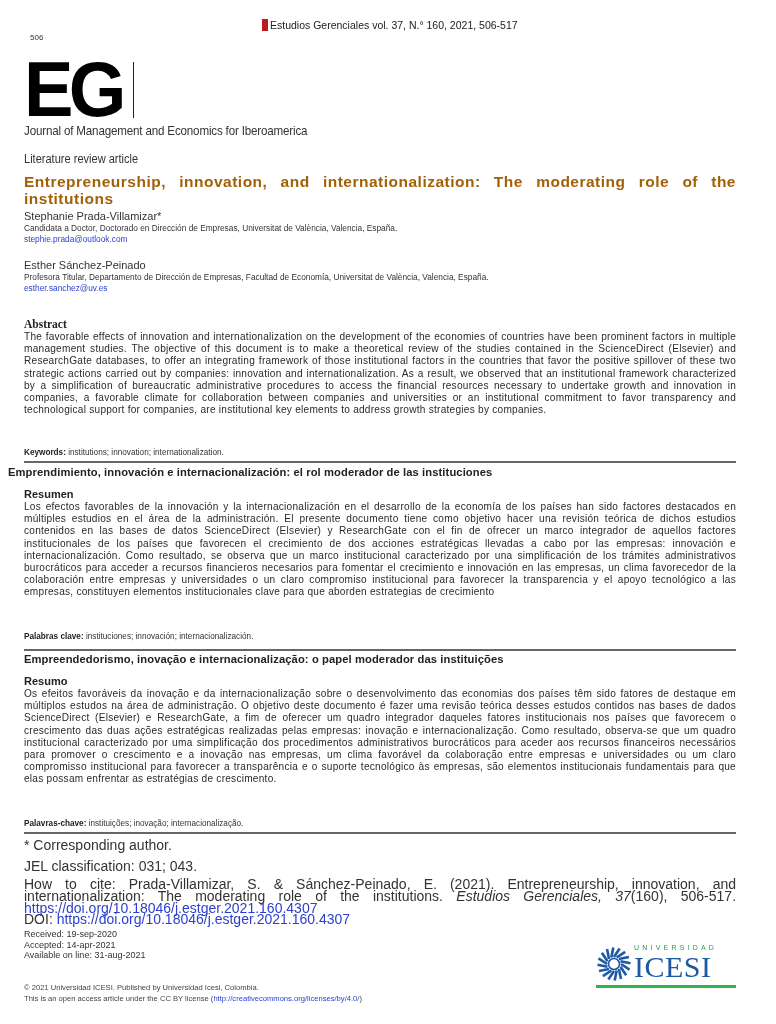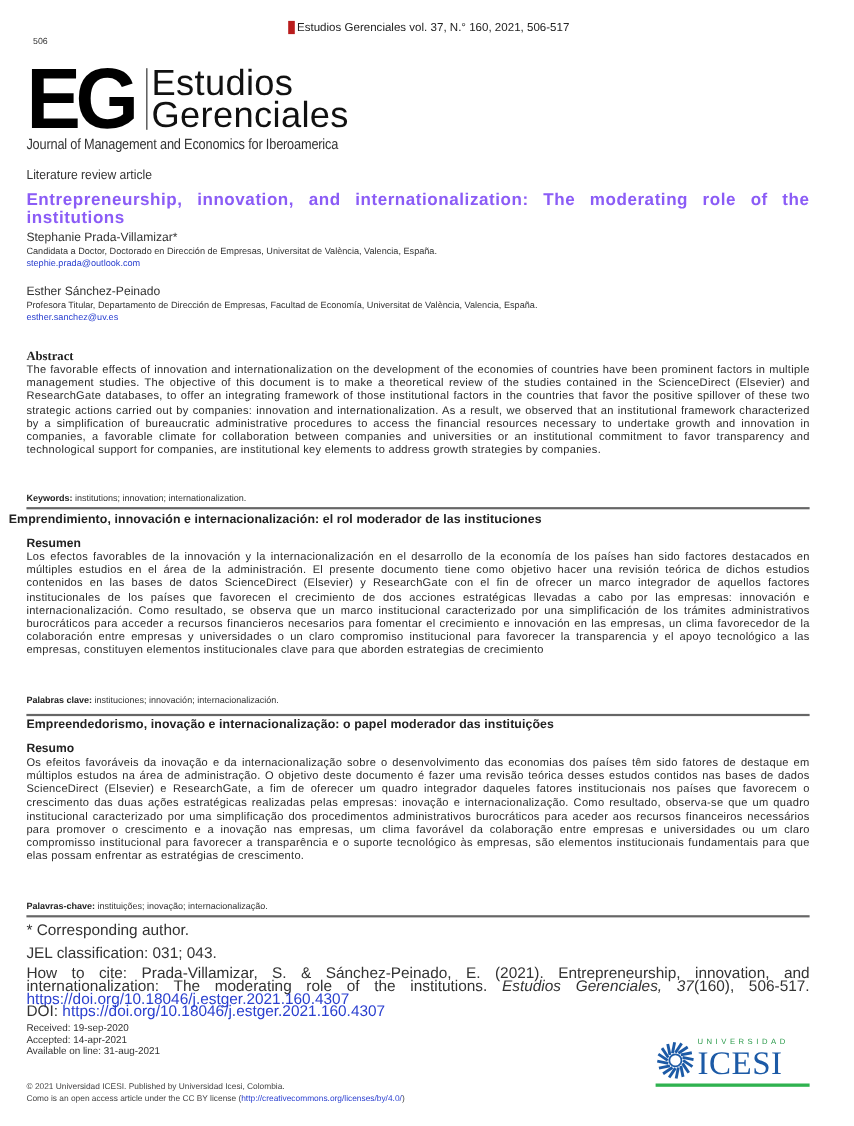--- a/index.html
+++ b/index.html
@@ -12,21 +12,21 @@
     .running-head { left: 262px; top: 19px; font-size: 10.5px; color: #222; border-left: 6px solid #b91c1c; padding-left: 2px; line-height: 12px; font-family: "Liberation Sans", sans-serif; }
     .page-num { left: 30px; top: 33px; font-size: 8px; color: #333; font-family: "Liberation Sans", sans-serif; }
 
     .logo { left: 24px; top: 58px; height: 62px; display: flex; align-items: stretch; }
     .logo-eg { font-family: "Liberation Sans", sans-serif; font-weight: bold; font-size: 78px; line-height: 62px; letter-spacing: -5px; color: #000; transform: scaleX(0.95); transform-origin: left; margin-right: 4px; }
     .logo-sep { width: 1px; background: #222; margin: 4px 4px 2px 2px; }
     .logo-name { font-family: "Liberation Sans", sans-serif; font-size: 33px; line-height: 29px; color: #111; padding-top: 2px; letter-spacing: 0.3px; }
     .tagline { left: 24px; top: 123px; font-family: "Liberation Sans", sans-serif; font-size: 13.5px; color: #333; letter-spacing: -0.2px; transform: scaleX(0.86); transform-origin: left; white-space: nowrap; }
 
     .article-type { left: 24px; top: 152px; font-size: 12px; color: #333; font-family: "Liberation Sans", sans-serif; transform: scaleX(0.92); transform-origin: left; }
-    .title { left: 24px; top: 173px; width: 712px; font-size: 15.5px; font-weight: bold; line-height: 17px; color: #8b5cf6; font-family: "Liberation Sans", sans-serif; text-align: justify; text-align-last: left; letter-spacing: 0.5px; }
+    .title { left: 24px; top: 173px; width: 712px; font-size: 15.5px; font-weight: bold; line-height: 17px; color: #a16207; font-family: "Liberation Sans", sans-serif; text-align: justify; text-align-last: left; letter-spacing: 0.5px; }
 
     .author-name { font-size: 11px; color: #333; font-family: "Liberation Sans", sans-serif; }
     .author-affil { font-size: 8.3px; color: #333; font-family: "Liberation Sans", sans-serif; white-space: nowrap; }
     .author-email { font-size: 8.3px; color: #2a3fcf; font-family: "Liberation Sans", sans-serif; text-decoration: none; }
 
     .section-head { font-size: 11.5px; font-weight: bold; color: #222; font-family: Liberation Serif, serif; }
     .body-text { font-size: 10.1px; line-height: 12.2px; color: #2a2a2a; text-align: justify; font-family: "Liberation Sans", sans-serif; letter-spacing: 0.25px; }
     .kw { font-size: 8.2px; color: #333; font-family: "Liberation Sans", sans-serif; }
     .kw b { color: #222; }
     .rule { left: 24px; width: 712px; height: 1.5px; background: #666; }
@@ -49,24 +49,20 @@
   </style>
 </head>
 <body>
 
 <div class="abs running-head">Estudios Gerenciales vol. 37, N.° 160, 2021, 506-517</div>
 <div class="abs page-num">506</div>
 
 <div class="abs logo">
   <div class="logo-eg">EG</div>
   <div class="logo-sep"></div>
-  <div class="logo-name">
-    <div>Estudios</div>
-    <div>Gerenciales</div>
-  </div>
 </div>
 <div class="abs tagline">Journal of Management and Economics for Iberoamerica</div>
 
 <div class="abs article-type">Literature review article</div>
 <div class="abs title">Entrepreneurship, innovation, and internationalization: The moderating role of the institutions</div>
 
 <div class="abs" style="left:24px; top:210px;">
   <div class="author-name">Stephanie Prada-Villamizar*</div>
   <div class="author-affil" style="margin-top:1px;">Candidata a Doctor, Doctorado en Dirección de Empresas, Universitat de València, Valencia, España.</div>
   <a class="author-email" style="display:block; margin-top:1px;">stephie.prada@outlook.com</a>
@@ -117,21 +113,21 @@
 </div>
 
 <div class="abs dates" style="left:24px; top:929px;">
   <div>Received: 19-sep-2020</div>
   <div>Accepted: 14-apr-2021</div>
   <div>Available on line: 31-aug-2021</div>
 </div>
 
 <div class="abs copyright" style="left:24px; top:983px;">
   <div>© 2021 Universidad ICESI. Published by Universidad Icesi, Colombia.</div>
-  <div><span>Como is an open access article under the CC BY license (</span><a>http://creativecommons.org/licenses/by/4.0/</a><span>)</span></div>
+  <div><span>This is an open access article under the CC BY license (</span><a>http://creativecommons.org/licenses/by/4.0/</a><span>)</span></div>
 </div>
 
 <div class="abs icesi">
   <svg class="icesi-emblem" viewBox="0 0 36 36">
     <g fill="none" stroke="#1c5aa6" stroke-width="2.6" id="rays">
         <path d="M25.00 18.00 L33.50 23.66"></path>
         <path d="M24.47 20.68 L30.15 29.16"></path>
         <path d="M22.95 22.95 L24.96 32.96"></path>
         <path d="M20.68 24.47 L18.70 34.48"></path>
         <path d="M18.00 25.00 L12.34 33.50"></path>

